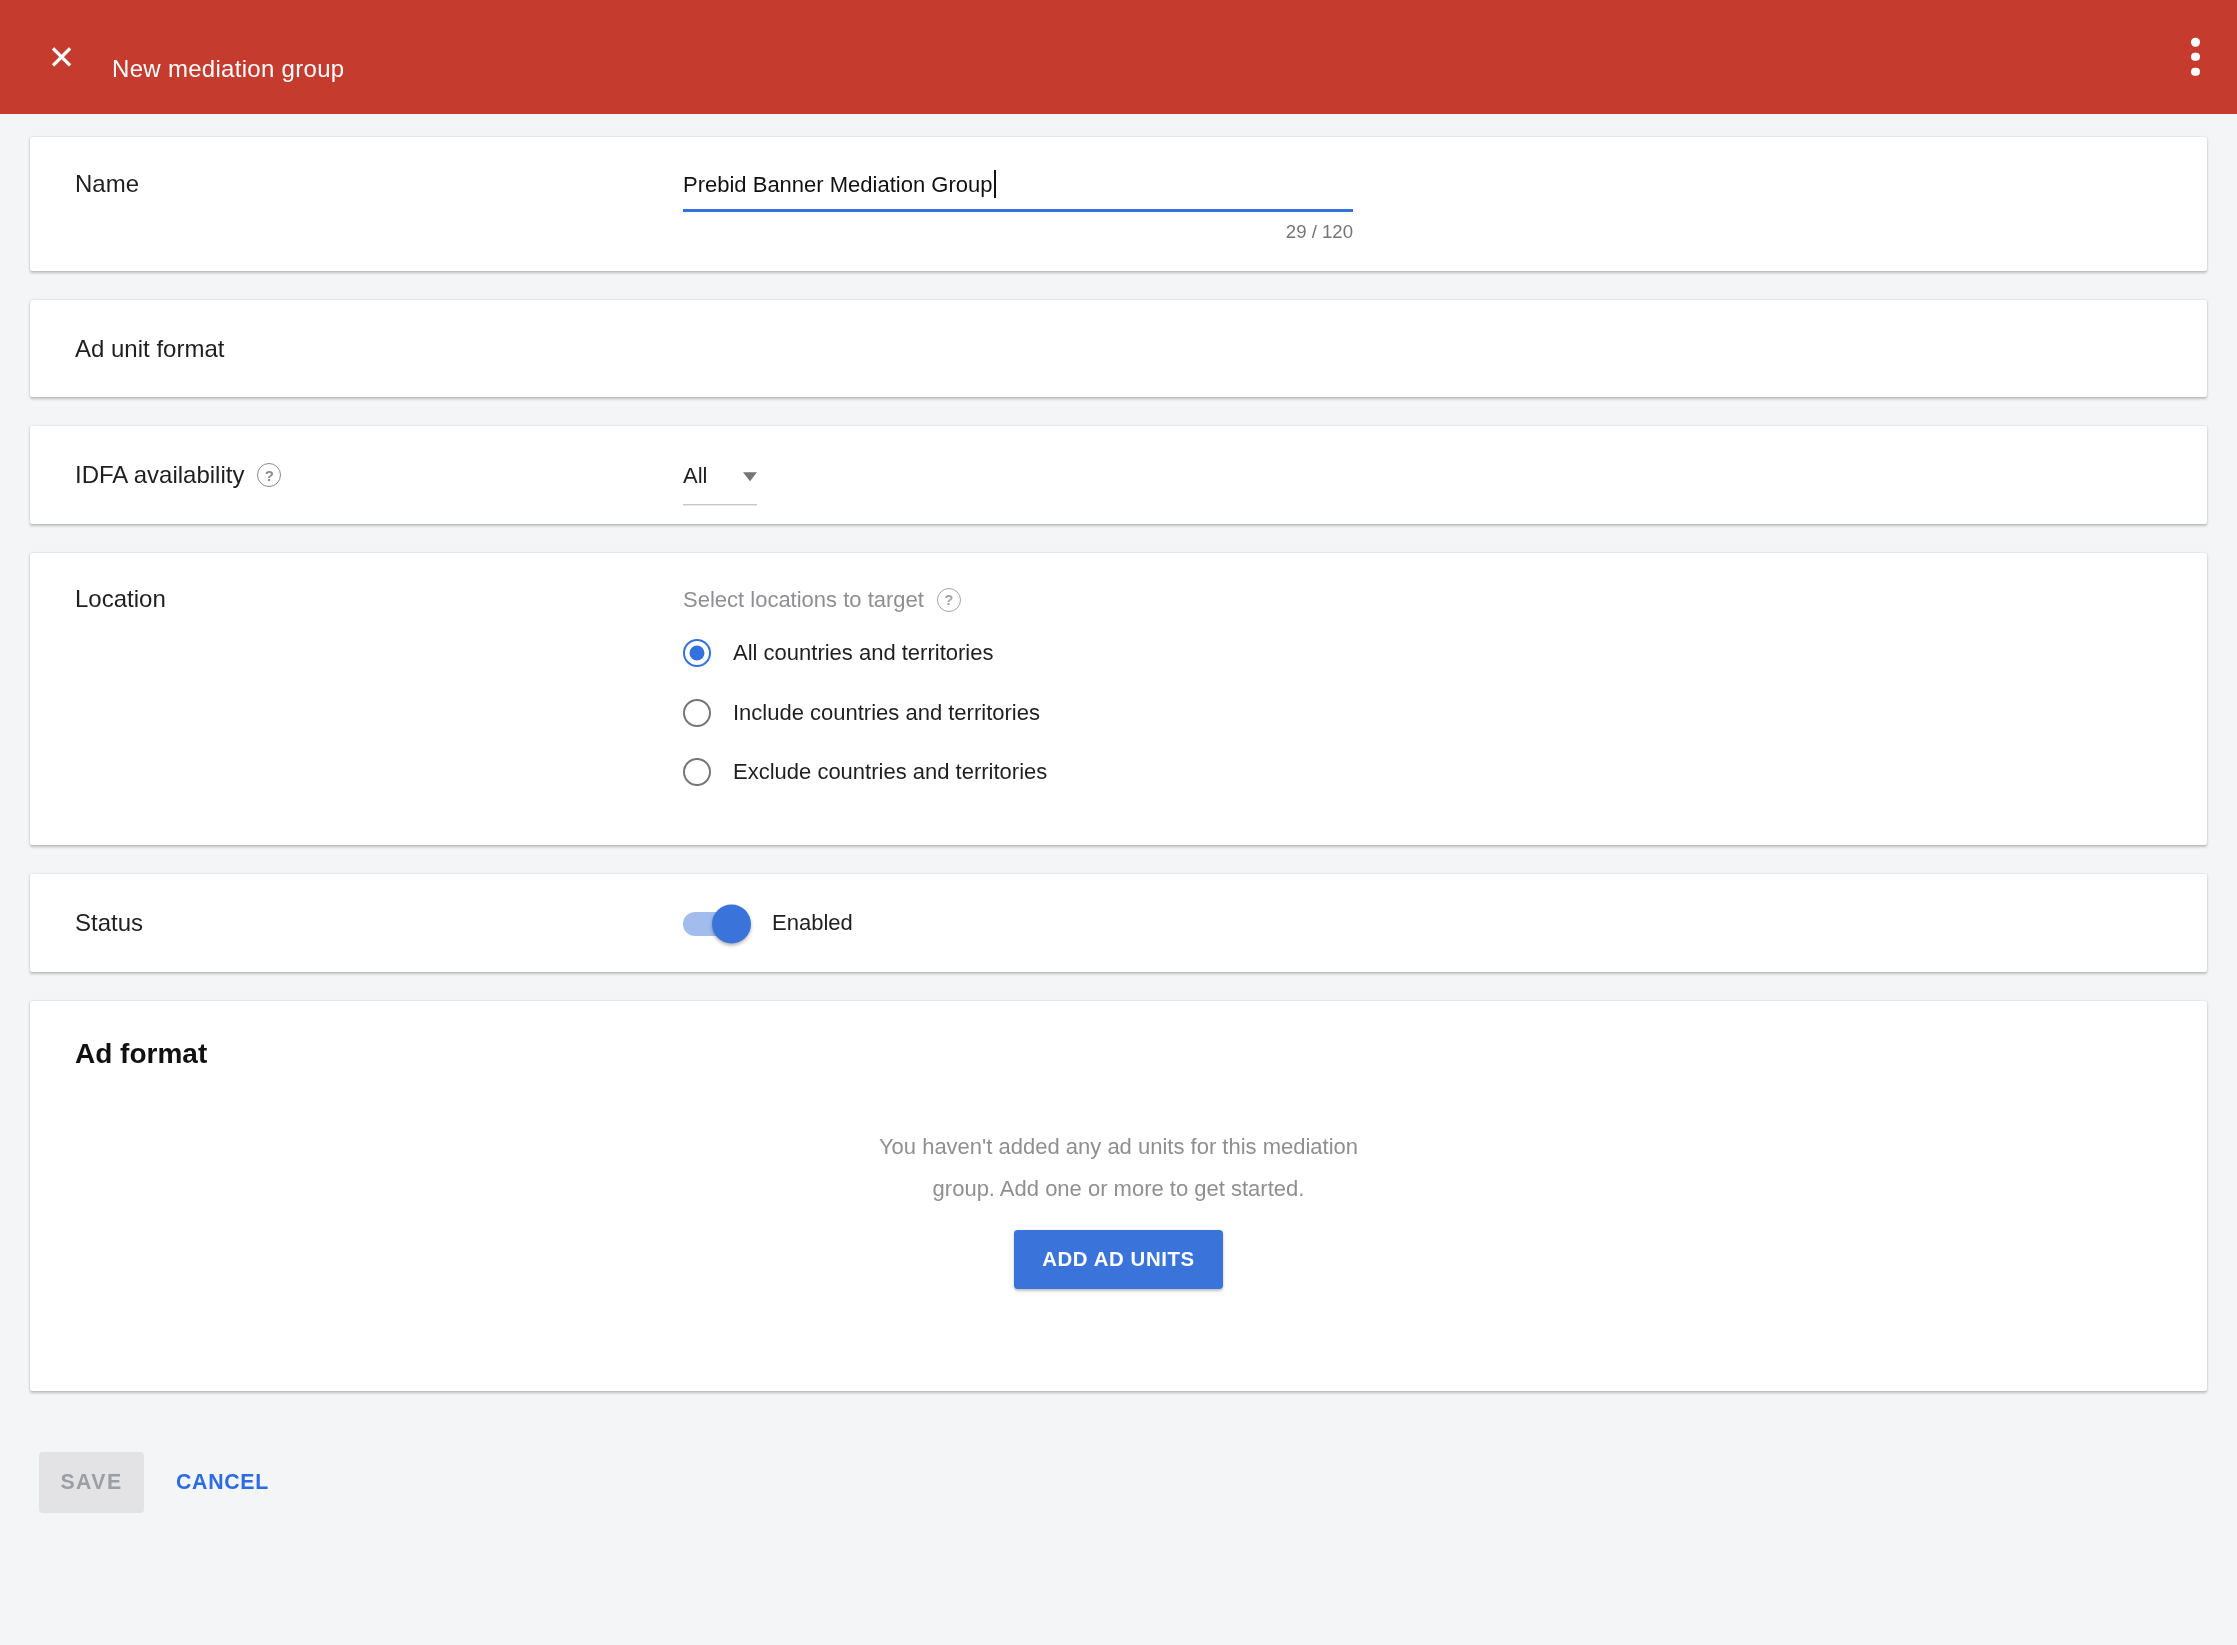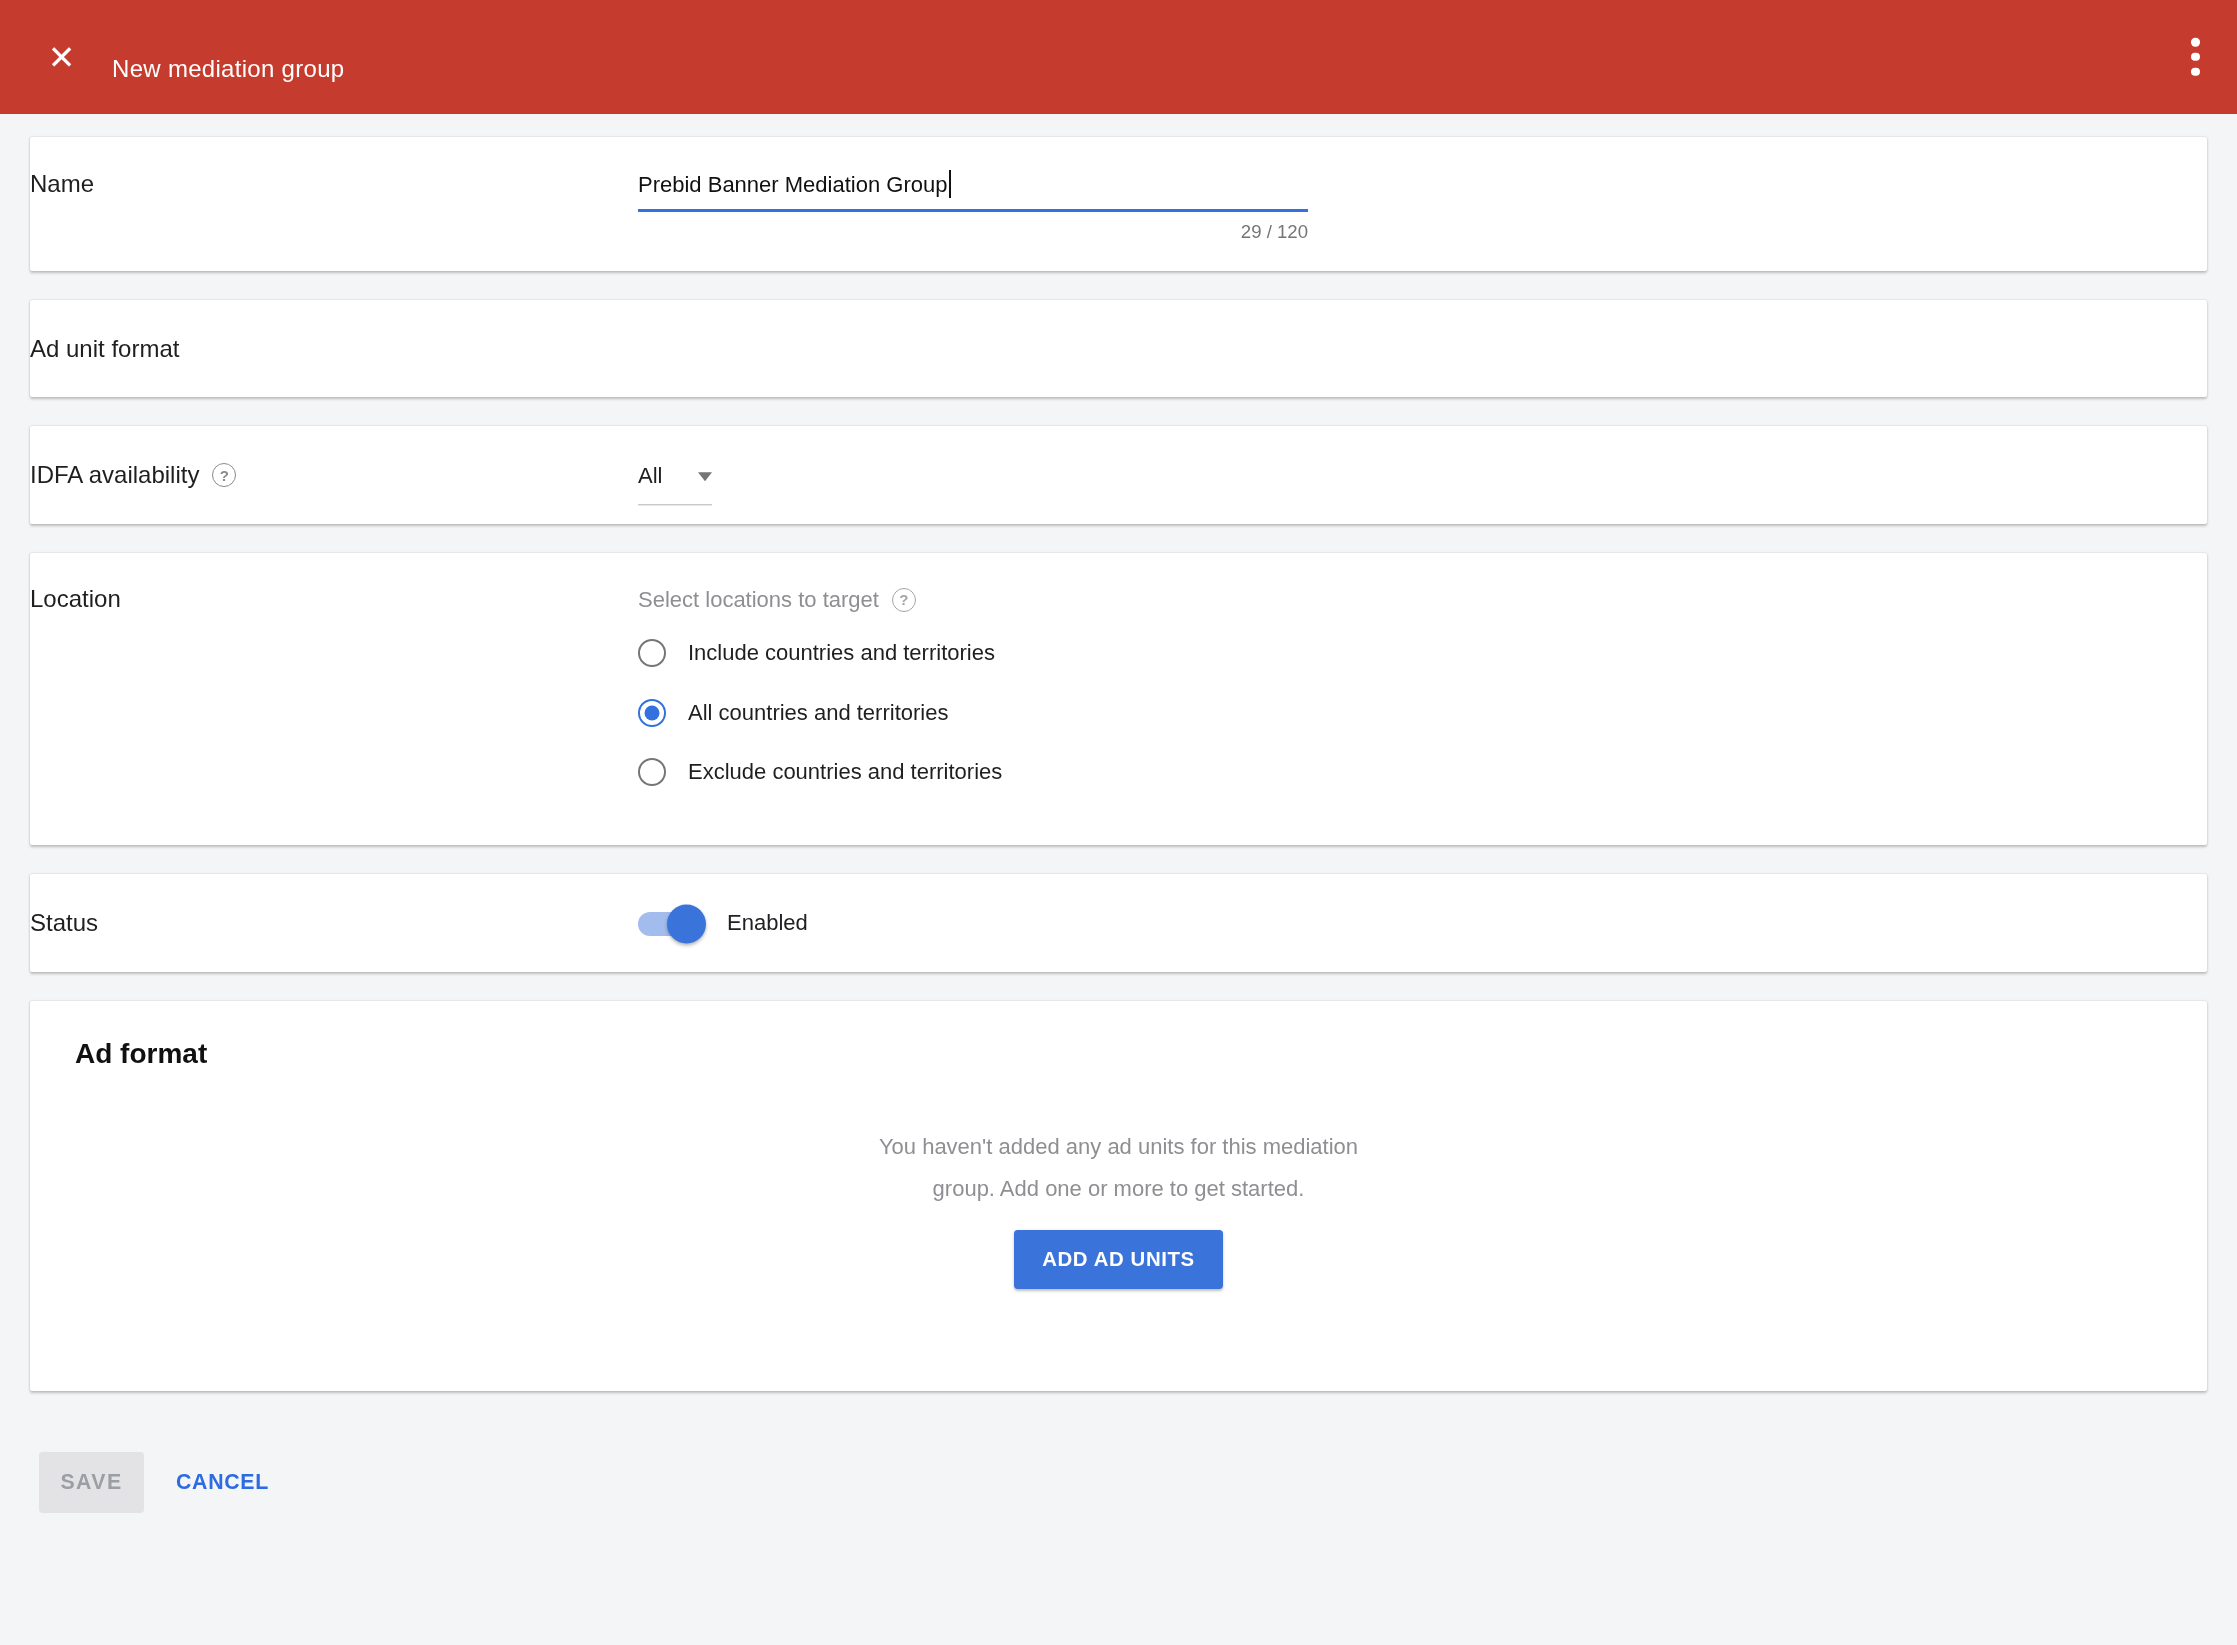--- a/index.html
+++ b/index.html
@@ -34,21 +34,21 @@
   .page { padding:0 30px; }
   .card {
     background:#ffffff; border-radius:1.9px;
     box-shadow:0 1.9px 2.8px rgba(0,0,0,.22), 0 0 1.9px rgba(0,0,0,.12);
     margin-top:29px;
   }
   .card:first-child { margin-top:23px; }
 
   .row {
     display:grid; grid-template-columns:608px 1fr;
-    align-items:center;
+    padding-left:45px; align-items:center;
   }
   .row.simple { height:97px; }
   .field-label { font-size:24px; color:#1f1f1f; display:flex; align-items:center; }
   .field-value { font-size:22px; color:#1f1f1f; }
 
   
   .card-name { height:134px; }
   .card-name .row { align-items:start; padding-top:33px; }
   .input-wrap { width:670px; }
   .fake-input {
@@ -186,26 +186,26 @@
 
   <section class="card card-location">
     <div class="row">
       <div class="field-label">Location</div>
       <div class="loc-right">
         <div class="loc-helper">
           <span>Select locations to target</span>
           <span class="help-icon light">?</span>
         </div>
         <div class="radio-row">
+          <span class="radio selected"></span>
+          <span class="radio-label">All countries and territories</span>
+        </div>
+        <div class="radio-row">
           <span class="radio"></span>
           <span class="radio-label">Include countries and territories</span>
-        </div>
-        <div class="radio-row">
-          <span class="radio selected"></span>
-          <span class="radio-label">All countries and territories</span>
         </div>
         <div class="radio-row">
           <span class="radio"></span>
           <span class="radio-label">Exclude countries and territories</span>
         </div>
       </div>
     </div>
   </section>
 
   <section class="card card-status">

